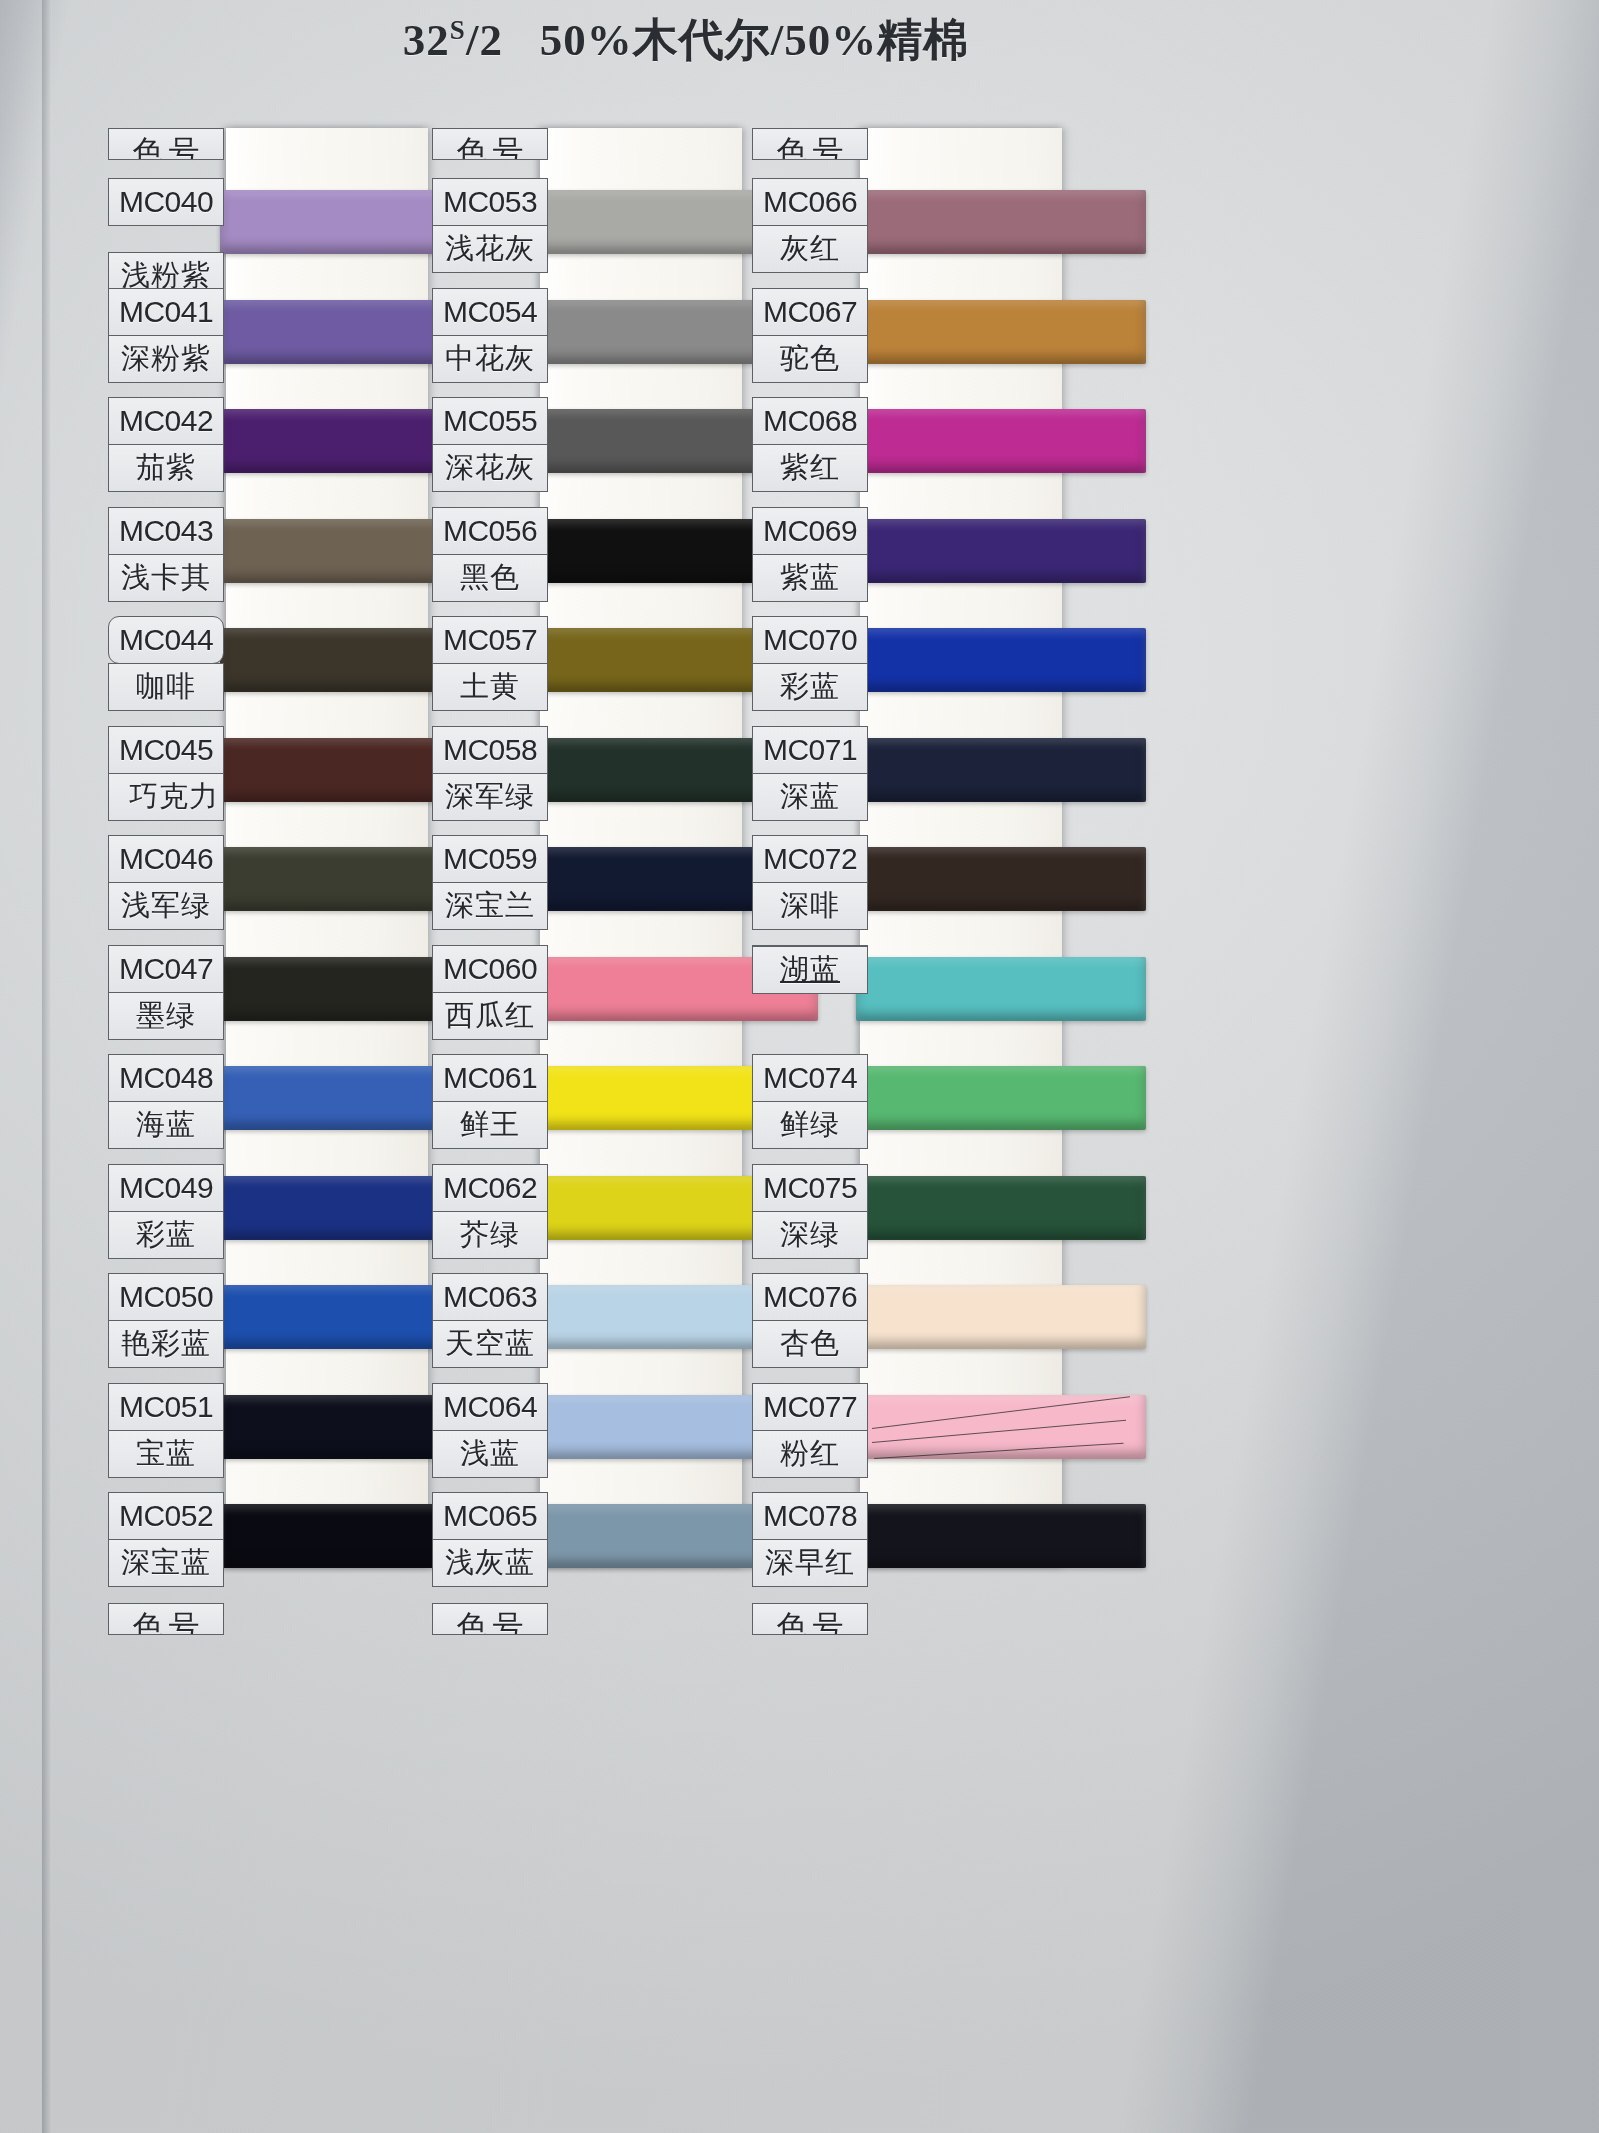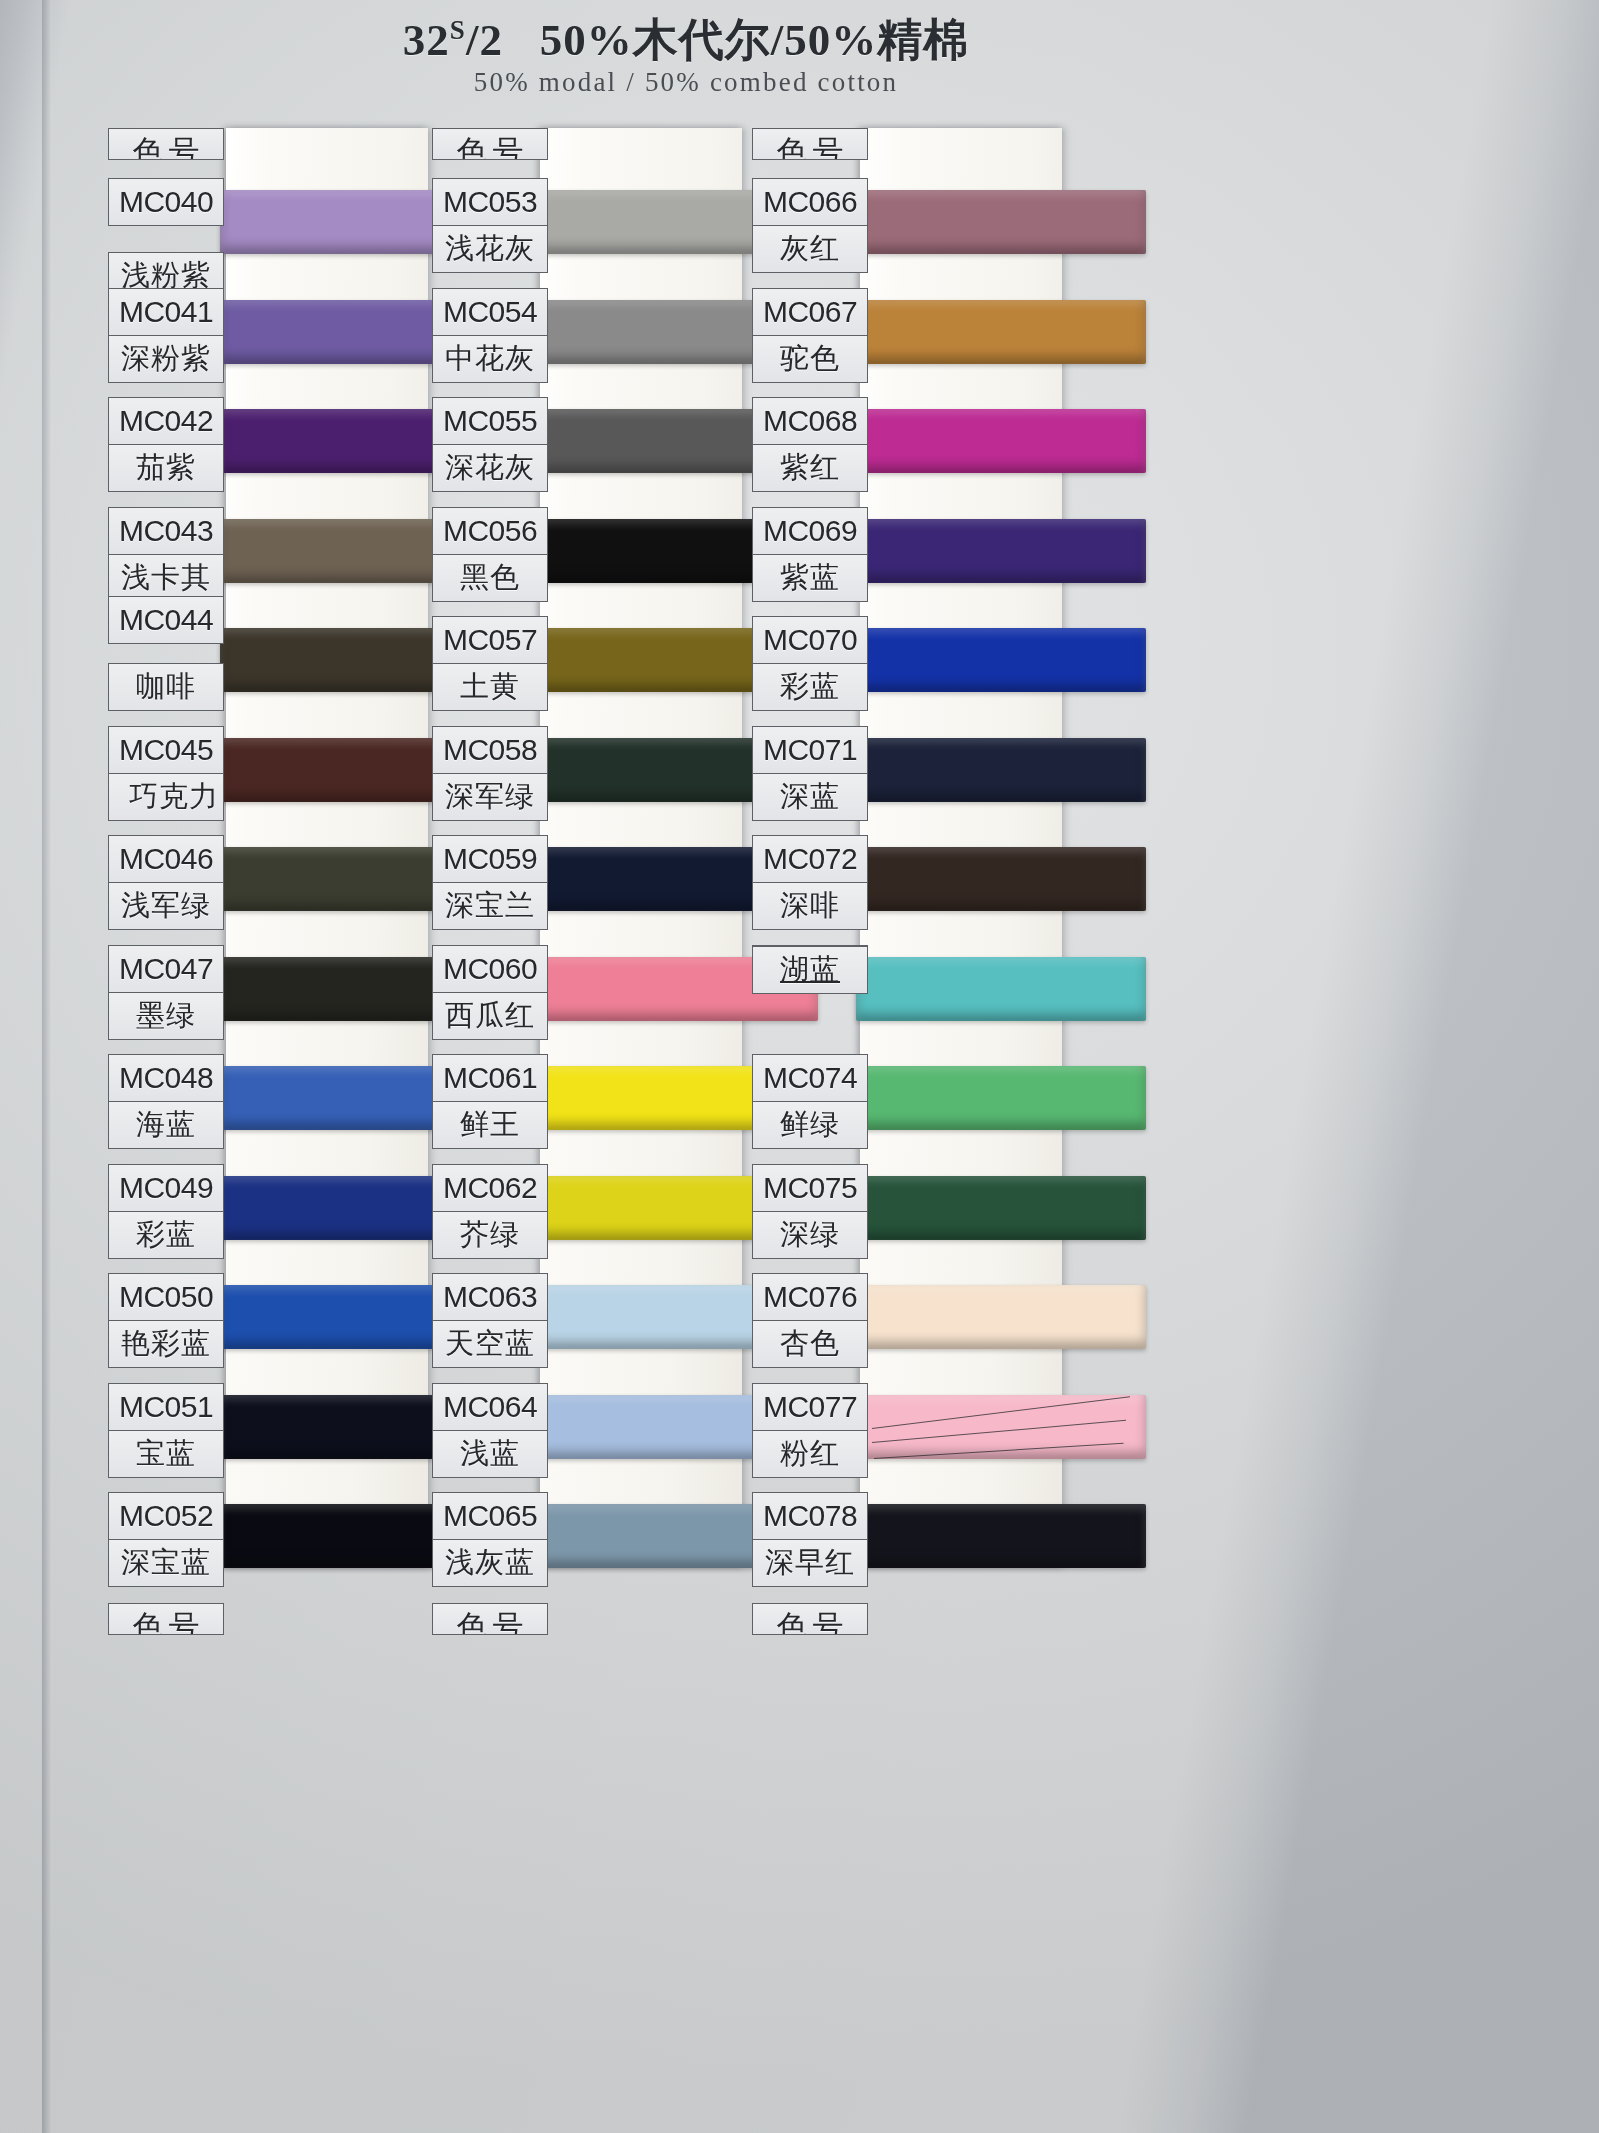--- a/index.html
+++ b/index.html
@@ -172,36 +172,35 @@
 </head>
 <body>
 
 <div id="card">
 
   <div id="title-block">
     <div id="title-main">
       <span>32</span><span class="sup">S</span><span>/2</span>
       &nbsp;&nbsp;<span>50%木代尔/50%精棉</span>
     </div>
-    <div id="title-sub">50%  modal / 50%  combed  cotton</div>
   </div>
 
   <div class="column" id="col-0">
     <div class="strip"></div>
     <div class="labels">
         <div class="lbl head" style="top: 0px;">色号</div>
         <div class="lbl code" style="top: 50px;">MC040</div>
         <div class="lbl name" style="top: 88px; margin-top: 36px;">浅粉紫</div>
         <div class="lbl code" style="top: 159.5px;">MC041</div>
         <div class="lbl name" style="top: 206.5px;">深粉紫</div>
         <div class="lbl code" style="top: 269px;">MC042</div>
         <div class="lbl name" style="top: 316px;">茄紫</div>
         <div class="lbl code" style="top: 378.5px;">MC043</div>
         <div class="lbl name" style="top: 425.5px;">浅卡其</div>
-        <div class="lbl code" style="top: 468px;">MC044</div>
+        <div class="lbl code" style="top: 488px; border-radius: 11px;">MC044</div>
         <div class="lbl name" style="top: 535px;">咖啡</div>
         <div class="lbl code" style="top: 597.5px;">MC045</div>
         <div class="lbl name" style="top: 644.5px; padding-left: 16px;">巧克力</div>
         <div class="lbl code" style="top: 707px;">MC046</div>
         <div class="lbl name" style="top: 754px;">浅军绿</div>
         <div class="lbl code" style="top: 816.5px;">MC047</div>
         <div class="lbl name" style="top: 863.5px;">墨绿</div>
         <div class="lbl code" style="top: 926px;">MC048</div>
         <div class="lbl name" style="top: 973px;">海蓝</div>
         <div class="lbl code" style="top: 1035.5px;">MC049</div>

